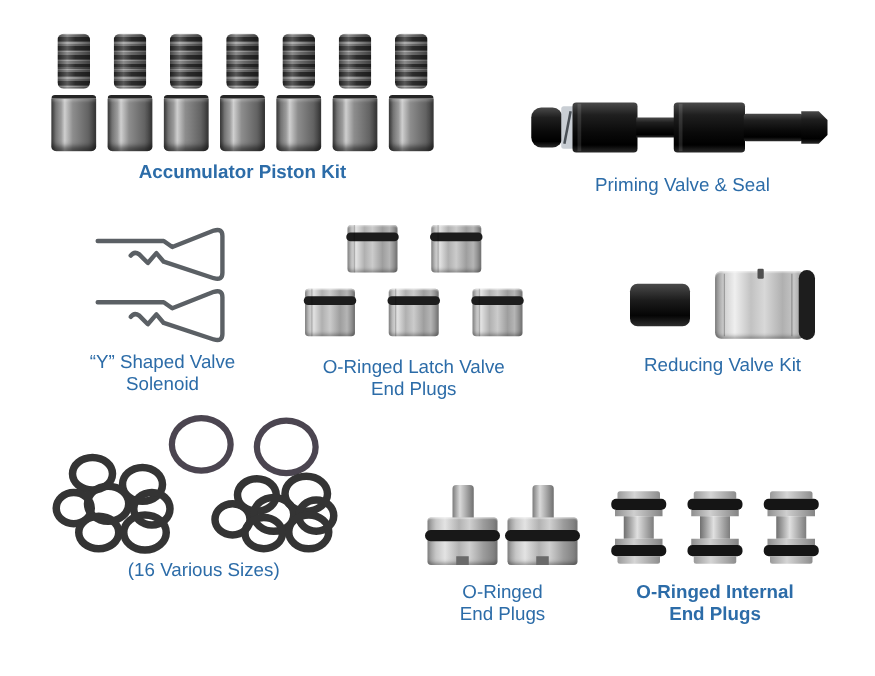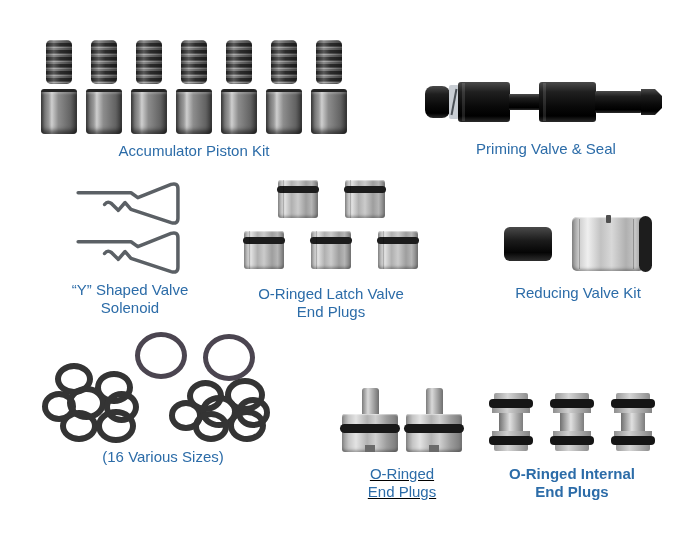--- a/index.html
+++ b/index.html
@@ -77,21 +77,21 @@
   .spool{width:44px;display:flex;flex-direction:column;align-items:center;}
   .sp-cap{width:34px;height:6px;border-radius:2px 2px 0 0;background:linear-gradient(90deg,#9a9a9a,#d5d5d5 40%,#8d8d8d);}
   .sp-cap.bot{border-radius:0 0 2px 2px;}
   .sp-ring{width:44px;height:9px;background:#151515;border-radius:4px;}
   .sp-fl{width:38px;height:5px;background:linear-gradient(90deg,#8e8e8e,#cfcfcf 40%,#848484);}
   .sp-waist{width:24px;height:18px;background:linear-gradient(90deg,#6f6f6f,#e0e0e0 45%,#7c7c7c);}
 </style>
 </head>
 <body>
 
-<div class="group" id="g-accumulator" style="left:38px;top:40px;width:312px;">
+<div class="group" id="g-accumulator" style="left:38px;top:27px;width:312px;font-weight:bold;">
   <div class="pist-row">
     <div class="pcol">
         <div class="spring"></div>
         <div class="piston"></div>
       </div>
     <div class="pcol">
         <div class="spring"></div>
         <div class="piston"></div>
       </div>
     <div class="pcol">
@@ -211,21 +211,21 @@
     <div class="oring" style="left:160px;top:65px;width:38px;height:33px;"></div>
     <div class="oring" style="left:196px;top:67px;width:34px;height:31px;"></div>
     <div class="oring" style="left:153px;top:81px;width:36px;height:31px;"></div>
     <div class="oring" style="left:188px;top:79px;width:38px;height:33px;"></div>
   </div>
   <div class="label" style="margin-top:2px;">
     <span>(16 Various Sizes)</span>
   </div>
 </div>
 
-<div class="group" id="g-endplugs" style="left:342px;top:388px;width:120px;text-decoration:underline;">
+<div class="group" id="g-endplugs" style="left:342px;top:388px;width:120px;">
   <div class="mush-row">
     <div class="mush">
       <div class="stem"></div>
       <div class="mbody"></div>
       <div class="band"></div>
       <div class="slot"></div>
     </div>
     <div class="mush">
       <div class="stem"></div>
       <div class="mbody"></div>

